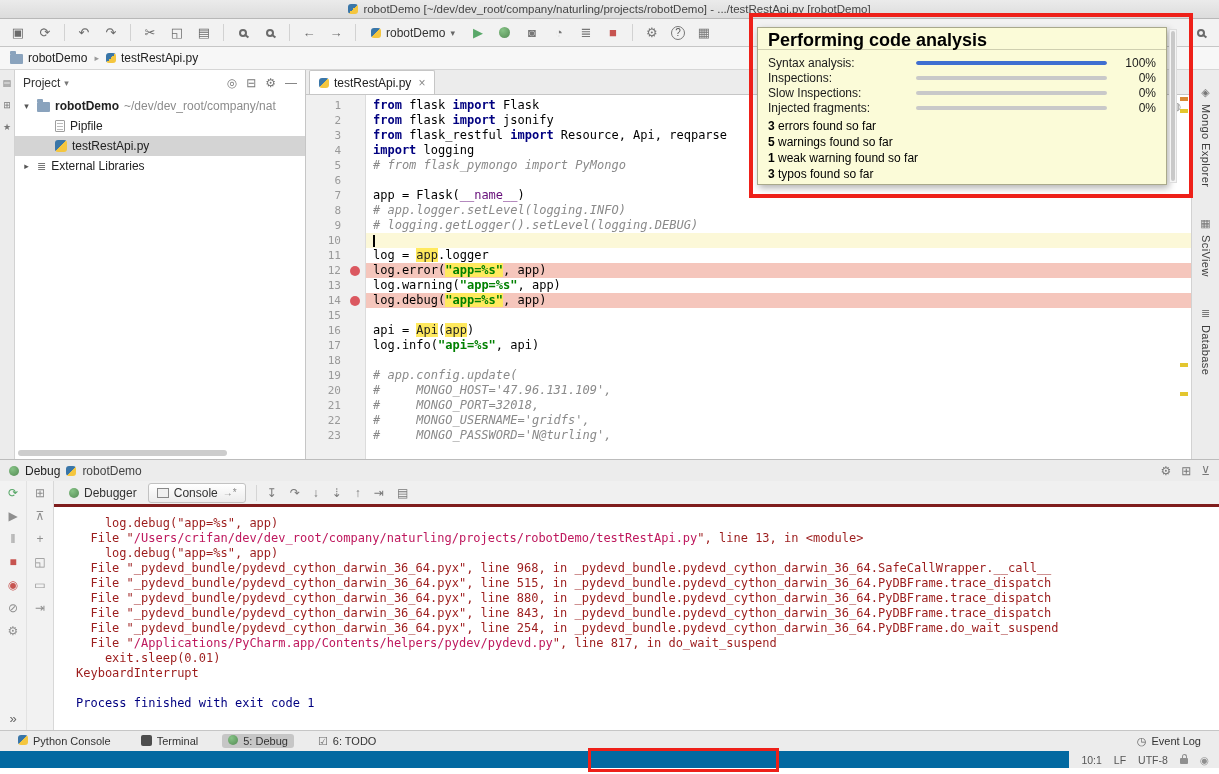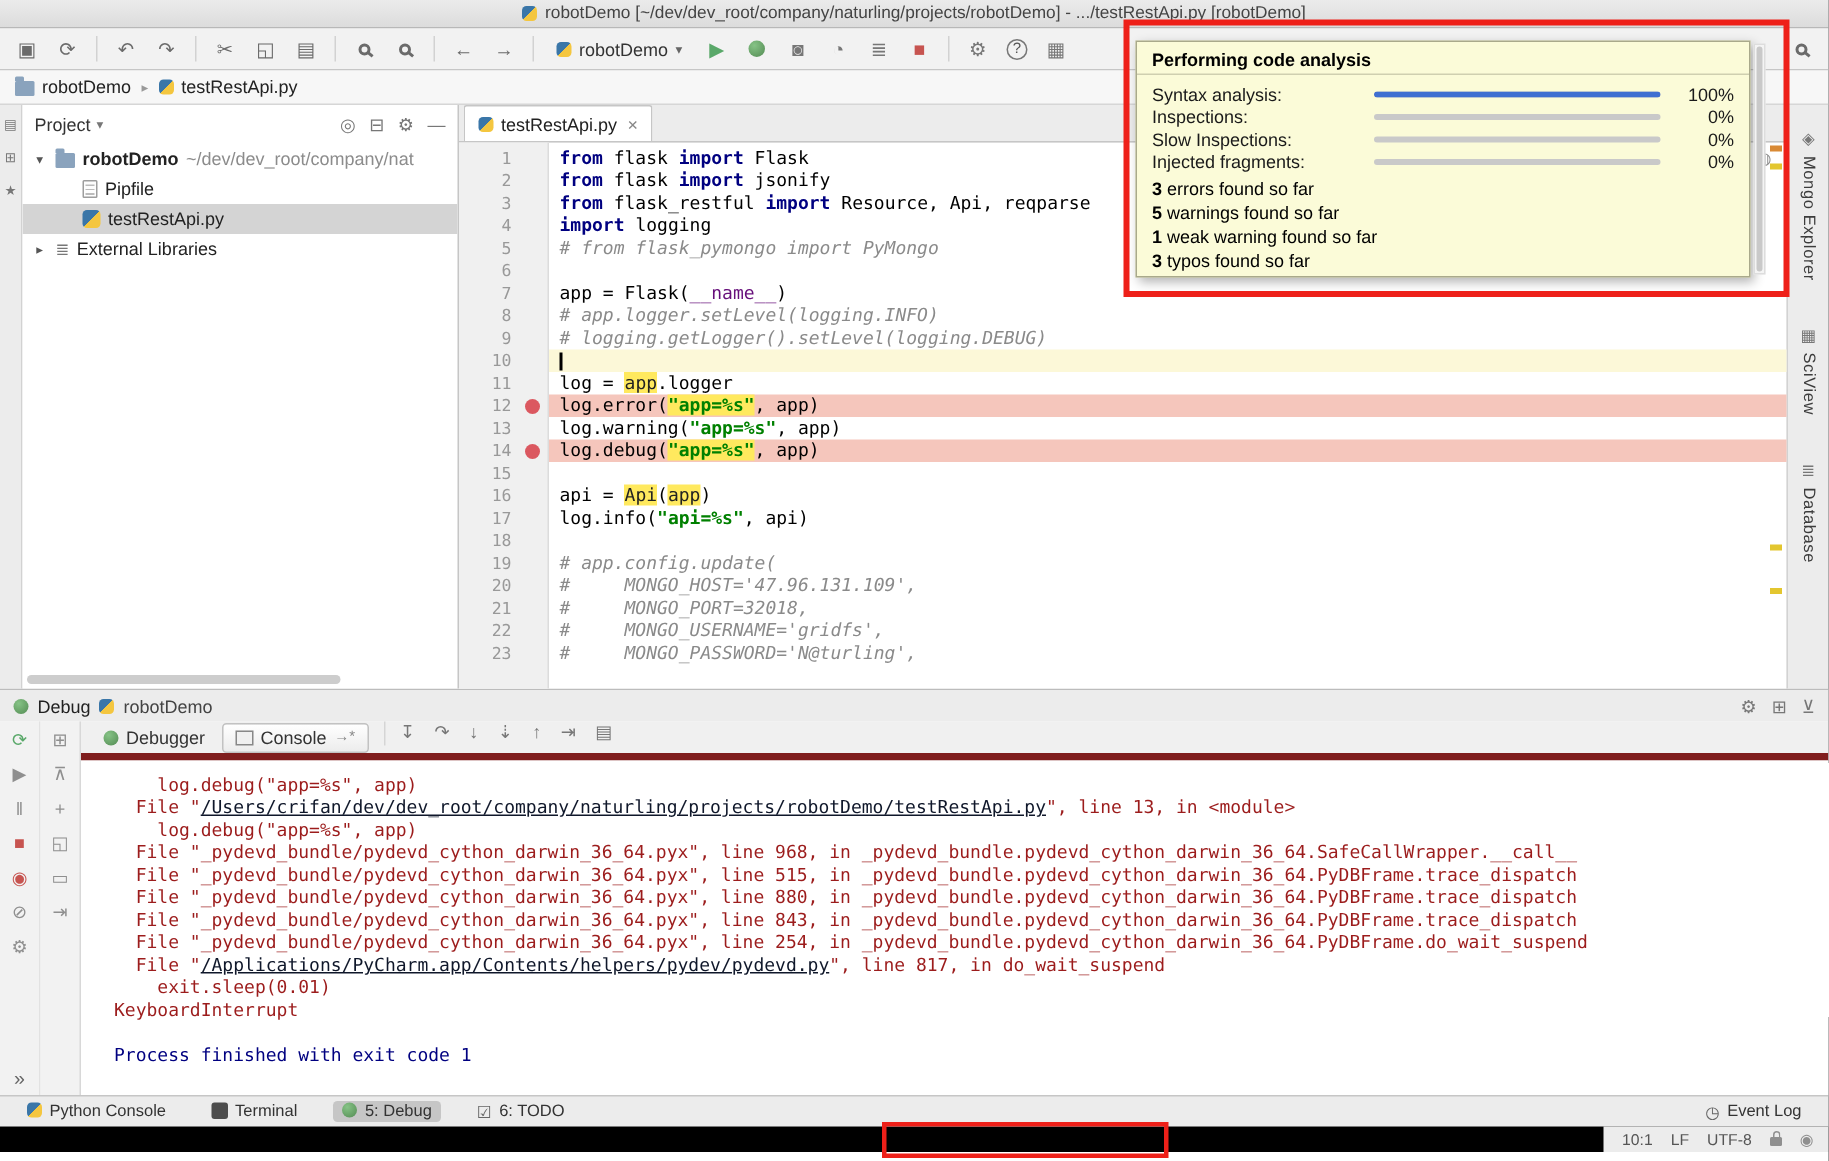--- a/index.html
+++ b/index.html
@@ -76,45 +76,45 @@
   .debug-header{height:21px;background:#ececec;display:flex;align-items:center;gap:6px;padding:0 9px;font-size:12px}
   .dh-sub{color:#444}
   .dh-icons{margin-left:auto;display:flex;gap:10px;color:#777}
   .debug-body{flex:1;display:flex;min-height:0}
   .rail{width:27px;background:#f2f2f2;display:flex;flex-direction:column;align-items:center;padding:5px 0;gap:9px;flex:none}
   .rail1{border-right:1px solid #e2e2e2}
   .rail2{border-right:1px solid #d8d8d8}
   .railico{font-size:12px;height:14px;display:flex;align-items:center;color:#777}
   .rail1 .railico:last-child{margin-top:auto;font-size:13px}
   .debug-right{flex:1;display:flex;flex-direction:column;min-width:0}
-  .dtabs-row{height:26px;display:flex;padding-left:6px;gap:6px;background:#f0f0f0;border-bottom:5px solid #7f1d1d}
+  .dtabs-row{height:26px;display:flex;align-items:center;padding-left:6px;gap:6px;background:#f0f0f0;border-bottom:3px solid #7f1d1d}
   .dtabs{display:flex;align-items:center;gap:2px}
   .dtab{display:flex;align-items:center;gap:5px;padding:2px 8px;font-size:12px;color:#333;border:1px solid transparent;border-radius:3px}
   .dtab.active{background:linear-gradient(#ffffff,#ececec);border-color:#c2c2c2}
   .dtab-suffix{font-size:10px;color:#888}
   .dsep{width:1px;height:16px;background:#d5d5d5;margin:0 4px}
   .stepicons{display:flex;gap:13px;color:#777;font-size:12px}
   .console{flex:1;background:#fff;padding:9px 0 0 22px;font:12px/15px "DejaVu Sans Mono",monospace;overflow:hidden}
   .cline{height:15px;white-space:pre}
   .cl-e{color:#9c1c1c}
-  .cl-l{color:#0f172a;text-decoration:underline}
+  .cl-l{color:#be185d;}
   .cl-y{color:#000080}
 
   
   #winbar{height:21px;background:#ececec;border-top:1px solid #c6c6c6;display:flex;align-items:center;padding:0 12px;gap:18px;font-size:11px;color:#333}
   .wbitem{display:inline-flex;gap:5px;padding:1px 6px;border-radius:3px}
   .wbitem.active{background:#c6c6c6}
   .wbico{font-size:11px;color:#666}
   .wb-right{margin-left:auto;display:flex;align-items:center;gap:6px}
-  #bottom{height:17px;background:#000000;position:relative}
+  #bottom{height:17px;background:#0369a1;position:relative}
   .status-seg{position:absolute;right:0;top:0;height:100%;min-width:150px;background:#ececec;display:flex;align-items:center;justify-content:flex-end;gap:12px;padding:0 10px;font-size:10.5px;color:#555}
 
   
   .popup{position:absolute;left:757px;top:27px;width:410px;height:158px;background:#fbfbd8;border:1px solid #a9a98b;box-shadow:2px 3px 7px rgba(0,0,0,.3);z-index:40;padding:3px 10px 0 10px}
-  .popup-title{font-weight:bold;font-size:12px;color:#000;height:18px;display:flex;align-items:center}
+  .popup-title{font-weight:bold;font-size:18px;color:#000;height:18px;display:flex;align-items:center}
   .popup-sep{height:1px;background:#cfcfb0;margin:0 -10px 5px}
   .prow{display:flex;align-items:center;height:15px;font-size:12px;color:#1a1a1a}
   .plabel{width:148px}
   .pbar{flex:1;height:4px;border-radius:2px;background:#c9c9c9;margin-right:9px;position:relative;overflow:hidden}
   .pfill{position:absolute;left:0;top:0;bottom:0;background:#3f6fd1;border-radius:2px}
   .pval{width:40px;text-align:right}
   .pfinds{margin-top:3px}
   .pfind{height:16px;display:flex;align-items:center;font-size:12px;color:#000}
   .popup-scrollbar{position:absolute;left:1169px;top:29px;width:8px;height:154px;background:#f4f4f4;border:1px solid #ddd;z-index:41}
   .popup-thumb{position:absolute;left:1px;right:1px;top:1px;height:150px;background:#c9c9c9;border-radius:3px}

